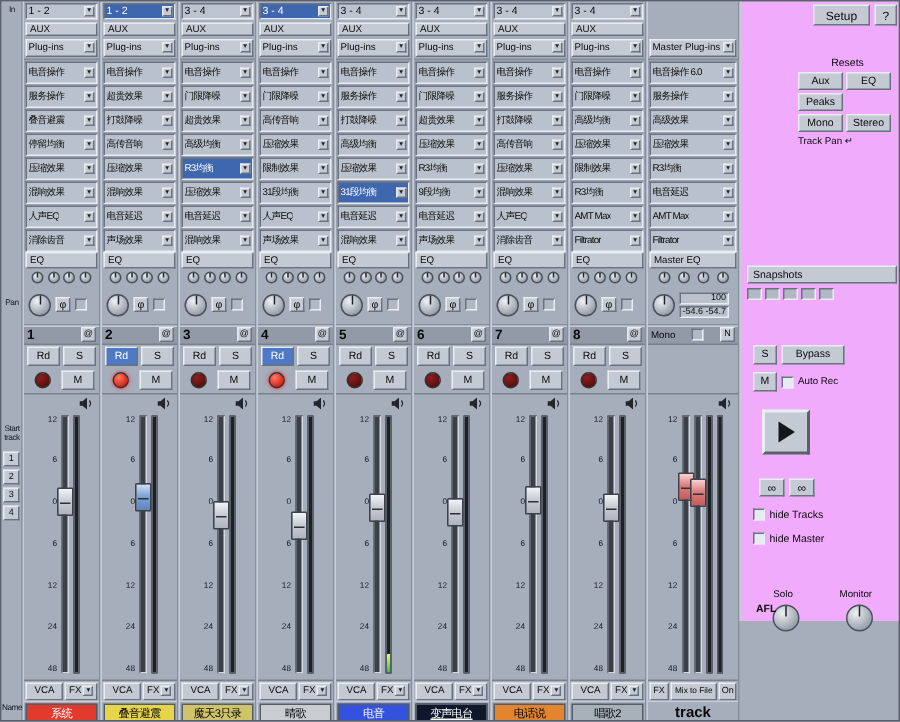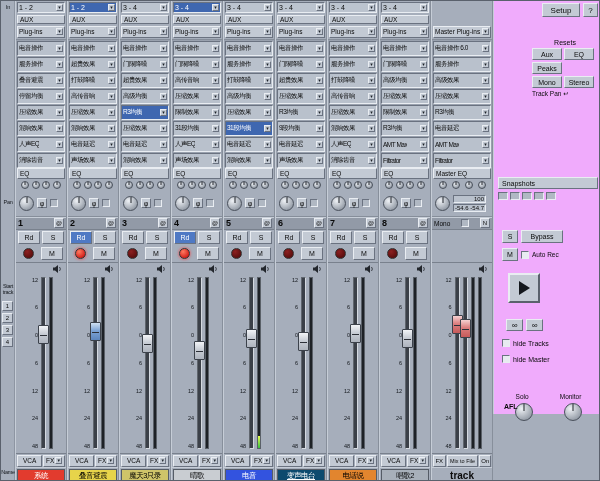--- a/index.html
+++ b/index.html
@@ -763,21 +763,21 @@
       </div>
     </div>
     <div class="vca-row">
       <span class="btn vca-btn">VCA</span>
       <span class="btn fx-btn">
         <span>FX</span>
         <span class="dd">▾</span>
       </span>
     </div>
     <div class="name-row">
-      <div class="name-tag" style="background: #0c4a6e; color: rgb(255, 255, 255); text-decoration: underline;">变声电台</div>
+      <div class="name-tag" style="background: #0f172a; color: rgb(255, 255, 255); text-decoration: underline;">变声电台</div>
     </div>
   </div>
       <div class="strip">
     <div class="out-row">
       <div class="out-sel">
         <span class="out-txt">3 - 4</span>
         <span class="dd">▾</span>
       </div>
     </div>
     <div class="aux-row">

